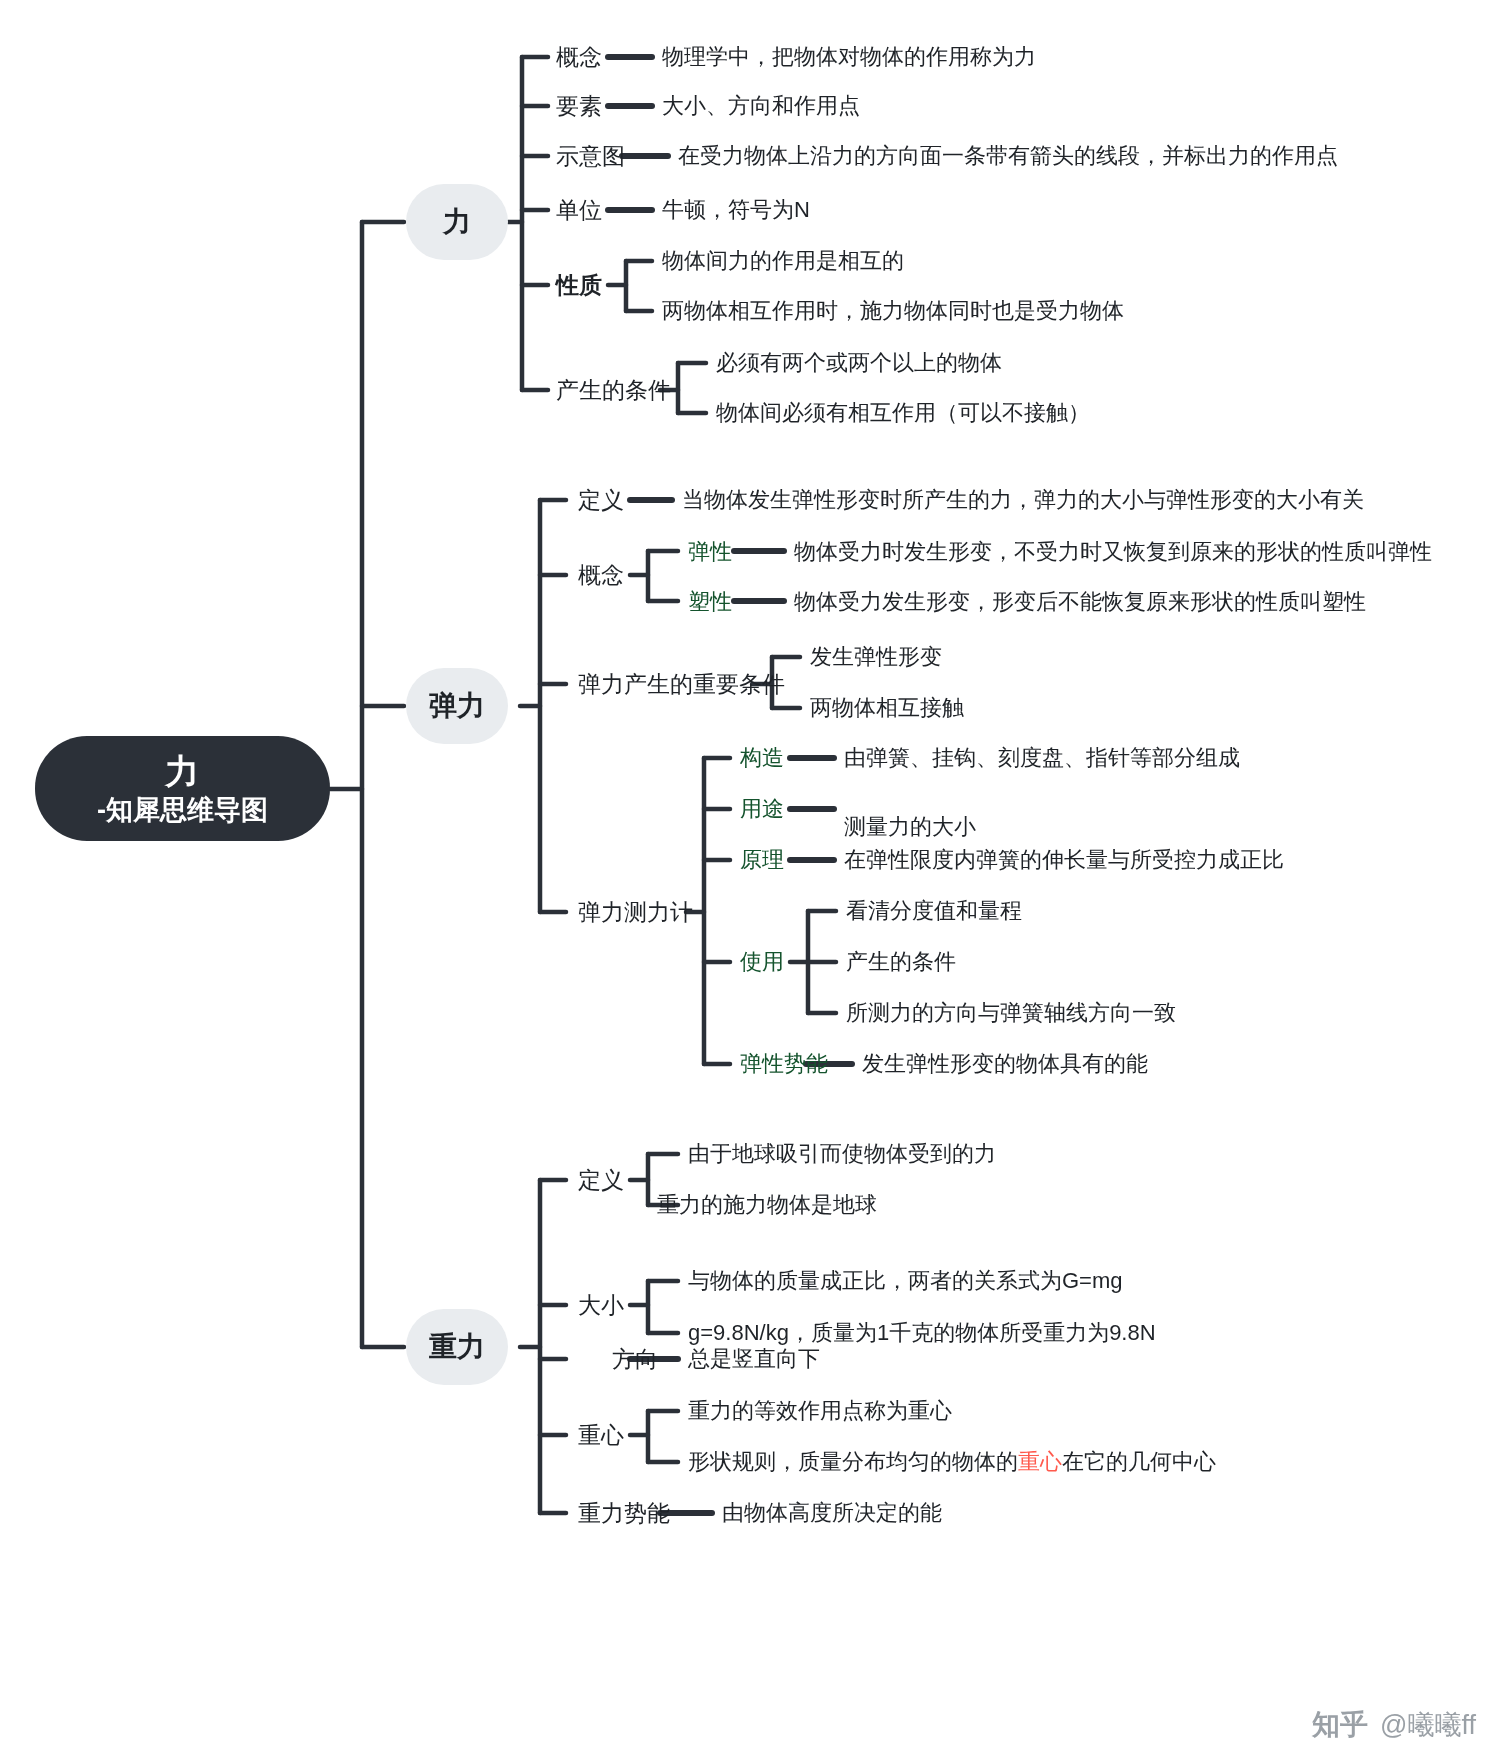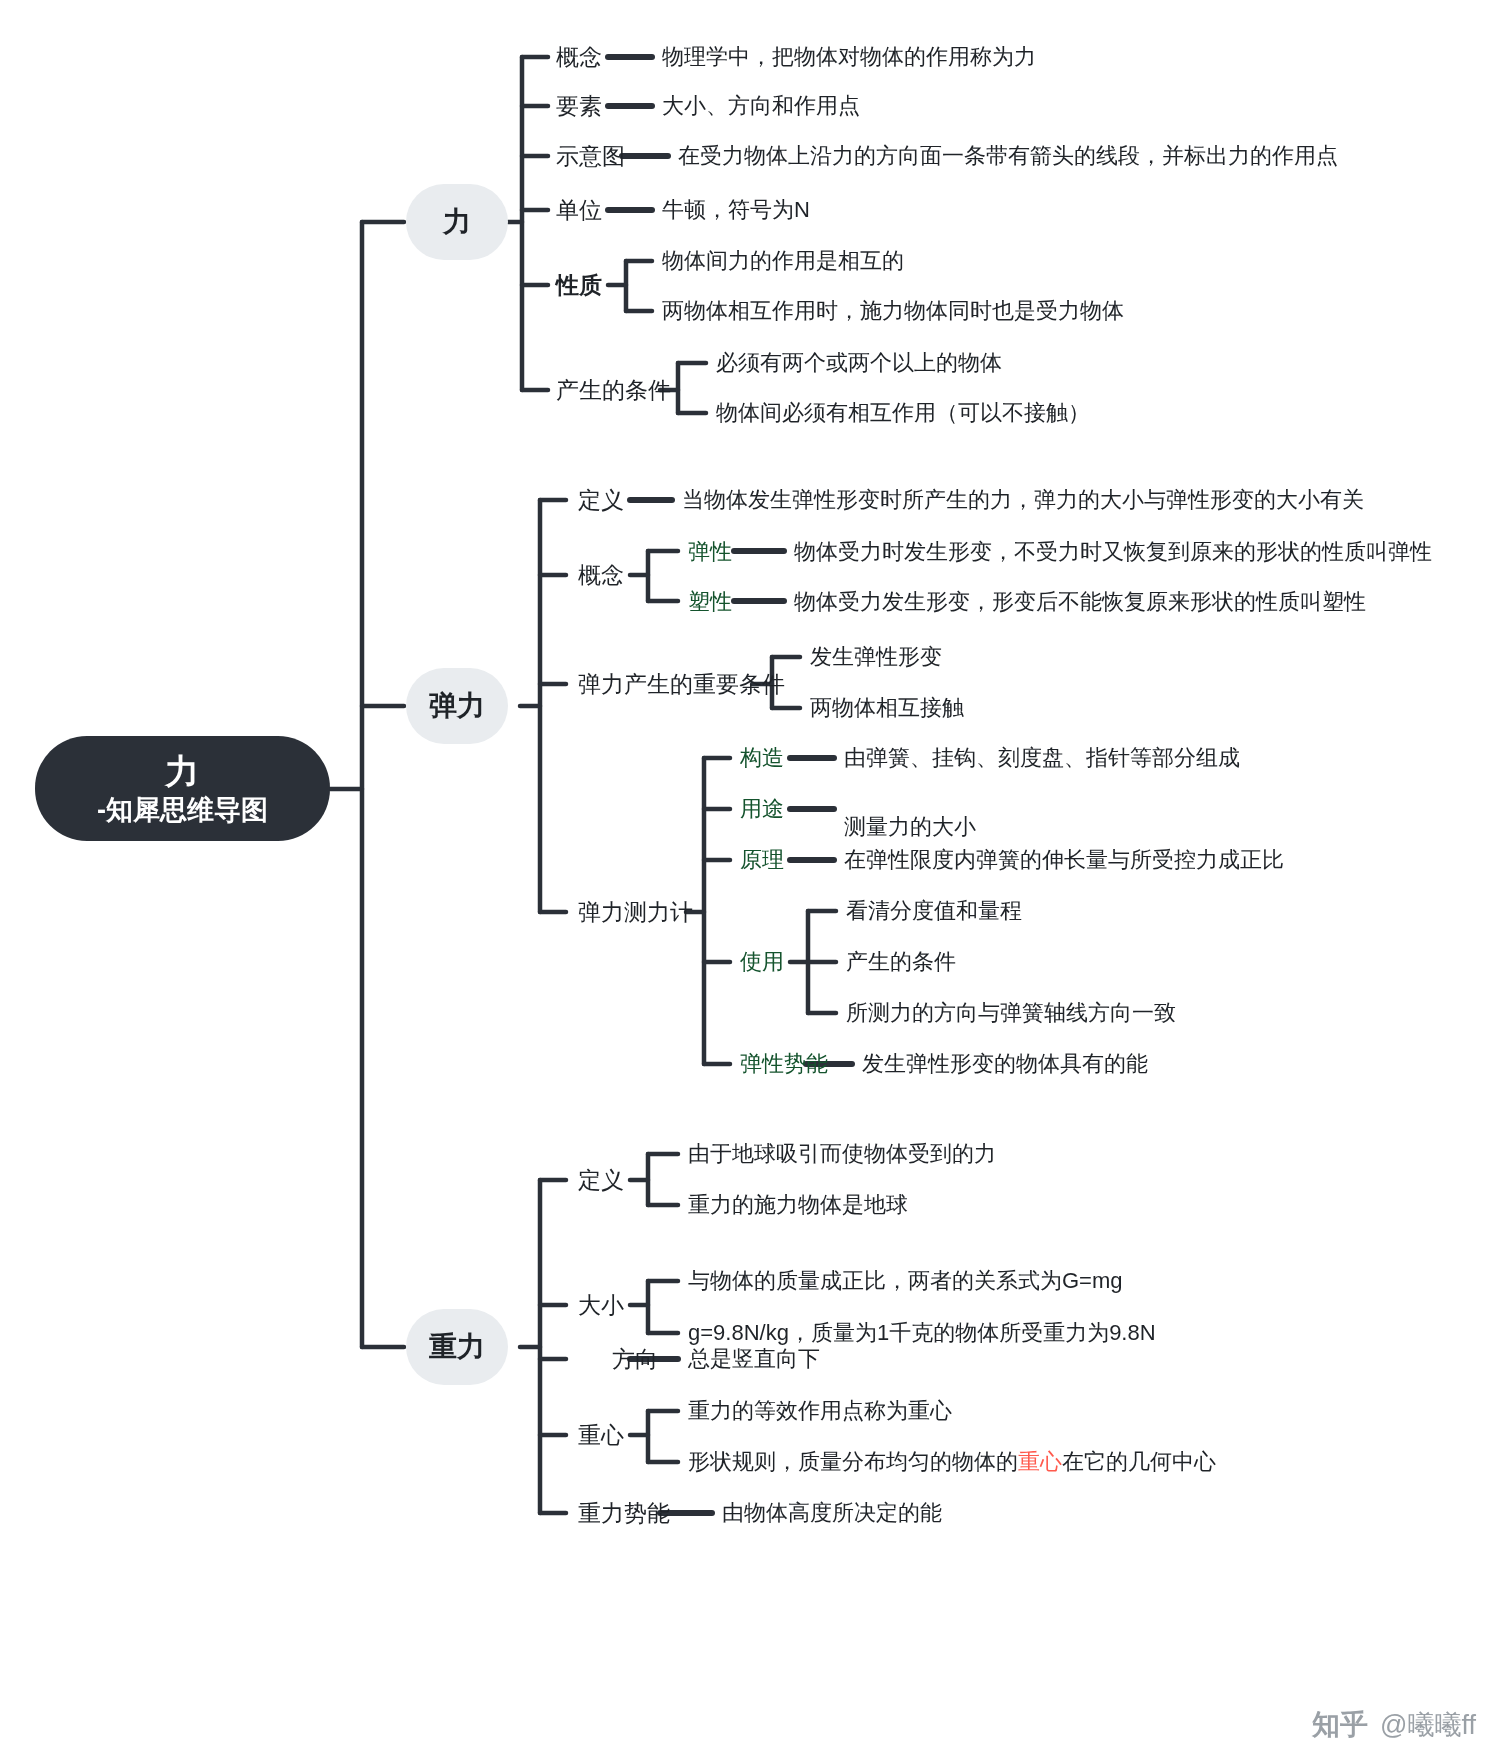--- a/index.html
+++ b/index.html
@@ -220,21 +220,21 @@
 
   <div class="node lvl3" style="left:740px;top:1053px;"><span>弹性势能</span></div>
   <div class="node leaf" style="left:862px;top:1053px;"><span>发生弹性形变的物体具有的能</span></div>
 
   <div class="node lvl1" style="left:406px;top:1309px;">
     <span>重力</span>
   </div>
 
   <div class="node lvl2" style="left:578px;top:1169px;"><span>定义</span></div>
   <div class="node leaf" style="left:688px;top:1143px;"><span>由于地球吸引而使物体受到的力</span></div>
-  <div class="node leaf" style="left:688px;top:1194px;font-family:Liberation Serif, serif;"><span>重力的施力物体是地球</span></div>
+  <div class="node leaf" style="left:657px;top:1194px;font-family:Liberation Serif, serif;"><span>重力的施力物体是地球</span></div>
 
   <div class="node lvl2" style="left:578px;top:1294px;"><span>大小</span></div>
   <div class="node leaf" style="left:688px;top:1270px;"><span>与物体的质量成正比，两者的关系式为G=mg</span></div>
   <div class="node leaf" style="left:688px;top:1322px;"><span>g=9.8N/kg，质量为1千克的物体所受重力为9.8N</span></div>
 
   <div class="node lvl2" style="left:612px;top:1348px;"><span>方向</span></div>
   <div class="node leaf" style="left:688px;top:1348px;"><span>总是竖直向下</span></div>
 
   <div class="node lvl2" style="left:578px;top:1424px;"><span>重心</span></div>
   <div class="node leaf" style="left:688px;top:1400px;"><span>重力的等效作用点称为重心</span></div>

